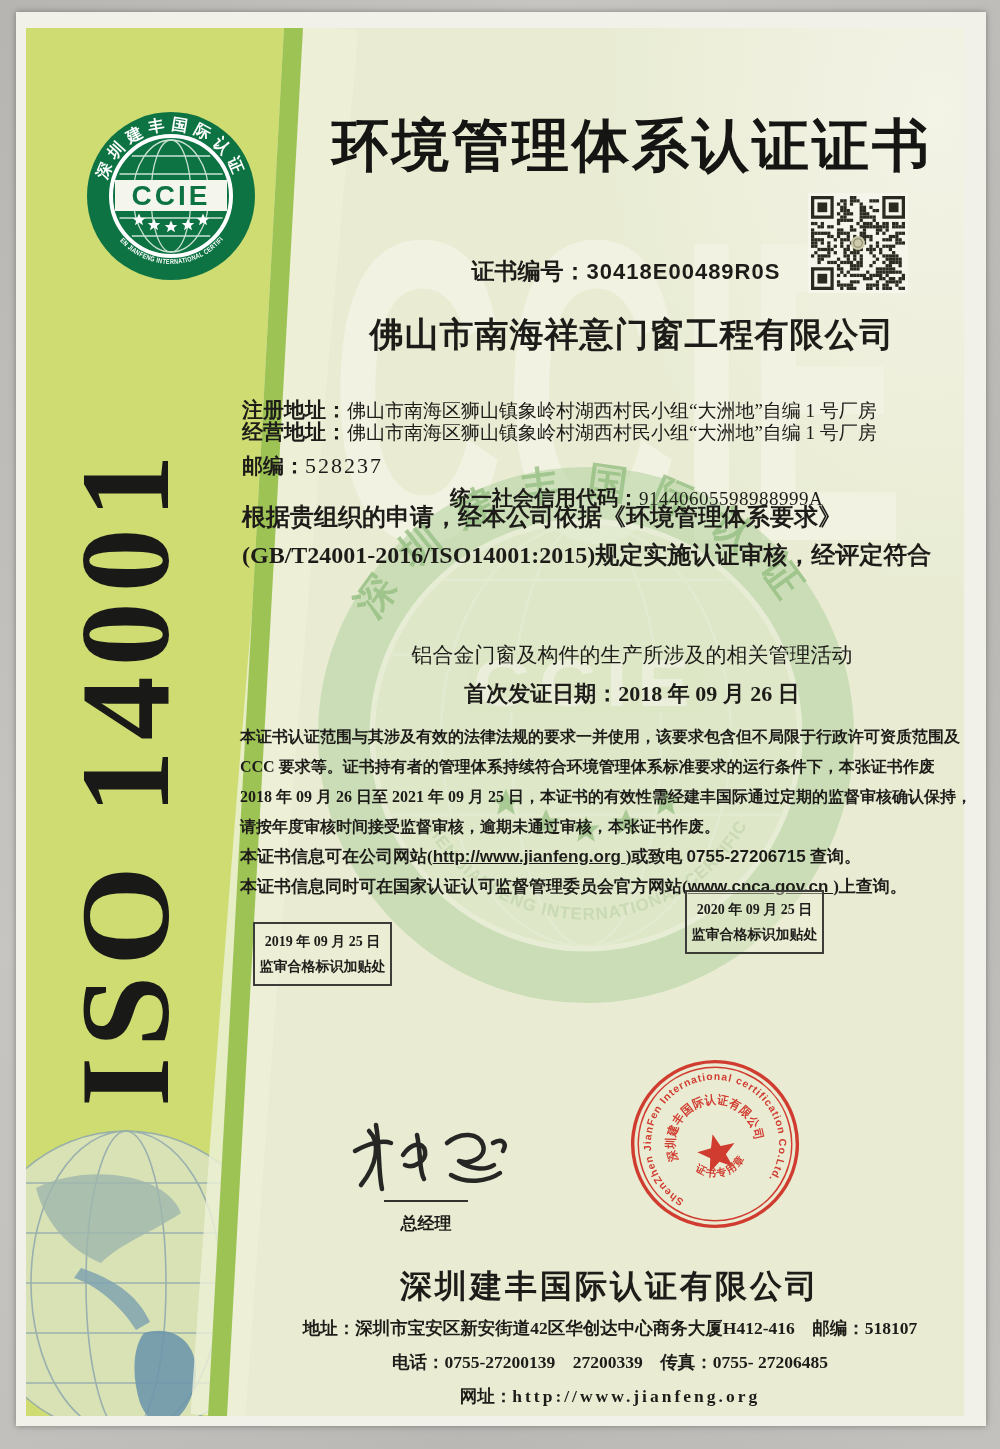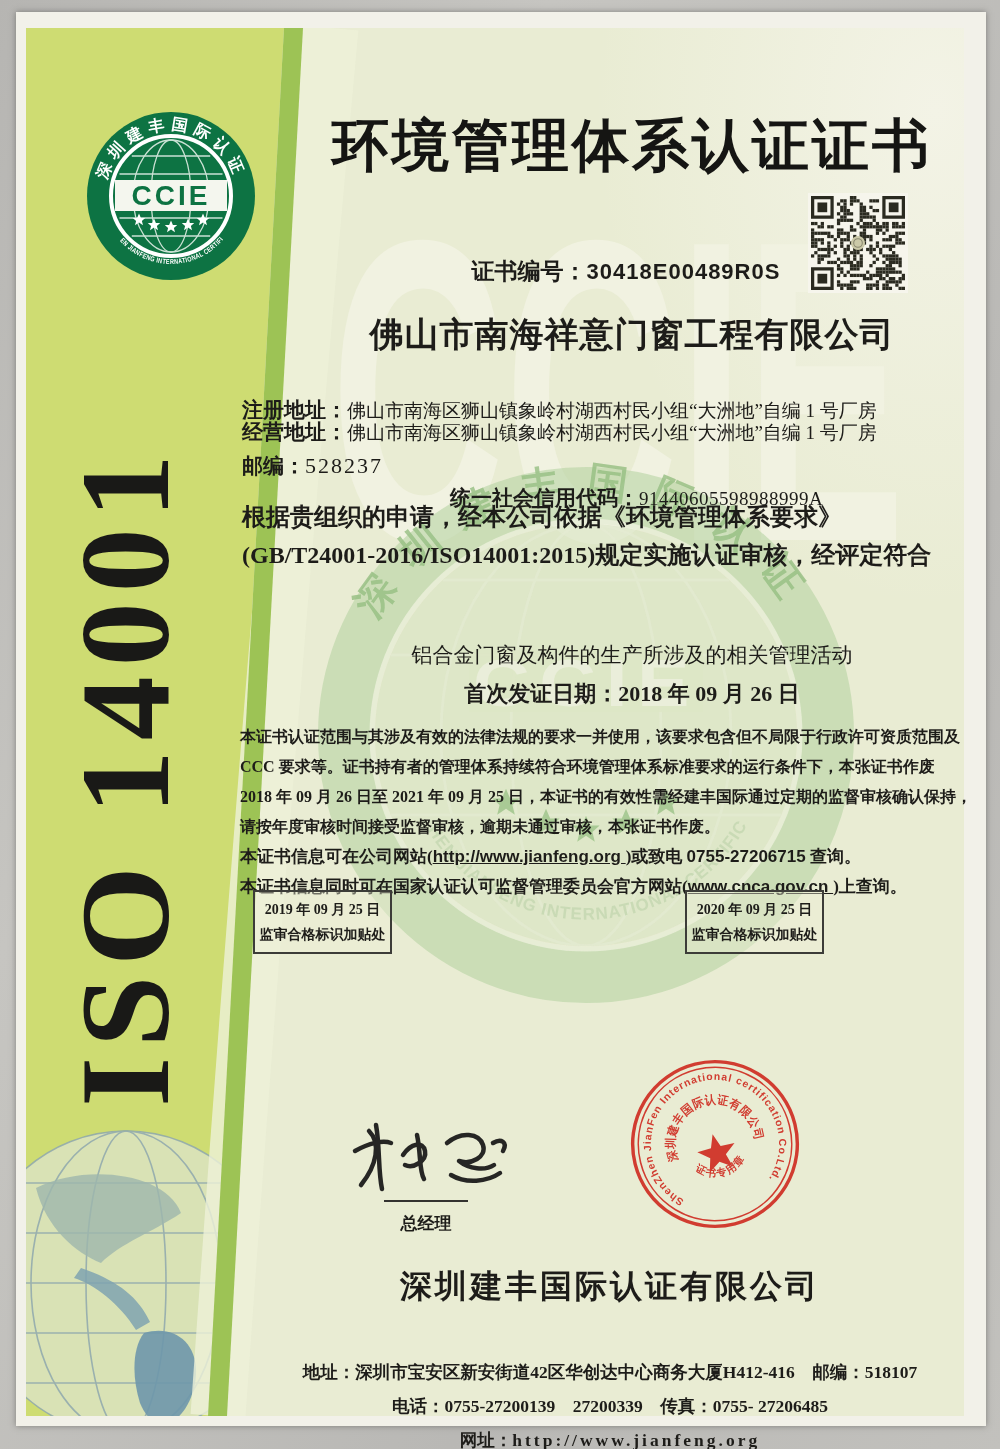--- a/index.html
+++ b/index.html
@@ -44,27 +44,27 @@
 
   .terms{left:214px;top:694px;width:724px;font-size:16px;font-weight:600;line-height:30px;white-space:nowrap;}
   .query{left:214px;width:724px;font-size:17px;font-weight:600;white-space:nowrap;}
   .q1{top:817px;} .q2{top:847px;}
   .query .url{font-family:"Liberation Sans","DejaVu Sans",sans-serif;font-weight:bold;text-decoration:underline;}
   .query .tel{font-family:"Liberation Sans","DejaVu Sans",sans-serif;font-weight:bold;}
 
   .audit-box{top:862px;width:139px;height:64px;border:2px solid #3c3c38;box-sizing:border-box;
     display:flex;flex-direction:column;justify-content:center;text-align:center;
     font-size:14px;font-weight:bold;line-height:25px;background:rgba(238,240,216,.4);}
-  .box1{left:227px;} .box2{left:659px;}
+  .box1{left:227px;margin-top:32px;} .box2{left:659px;}
 
   .sig-line{left:358px;top:1172px;width:84px;height:2px;background:#33322f;}
   .sig-role{left:350px;top:1184px;width:100px;font-size:17px;font-weight:600;}
 
   .issuer-name{left:234px;top:1237px;width:700px;font-size:32px;font-weight:bold;letter-spacing:3px;}
-  .contact{left:234px;width:700px;font-size:17.5px;font-weight:bold;white-space:nowrap;margin-top:44px;}
+  .contact{left:234px;width:700px;font-size:17.5px;font-weight:bold;white-space:nowrap;}
   .c1{top:1288px;} .c2{top:1322px;} .c3{top:1356px;}
   .contact .webv{letter-spacing:3px;}
 
   svg text{font-family:"Liberation Serif","DejaVu Serif",serif;}
   svg .sansT{font-family:"Liberation Sans","DejaVu Sans",sans-serif;}
 </style>
 </head>
 <body>
 
 <div class="sheet"></div>

